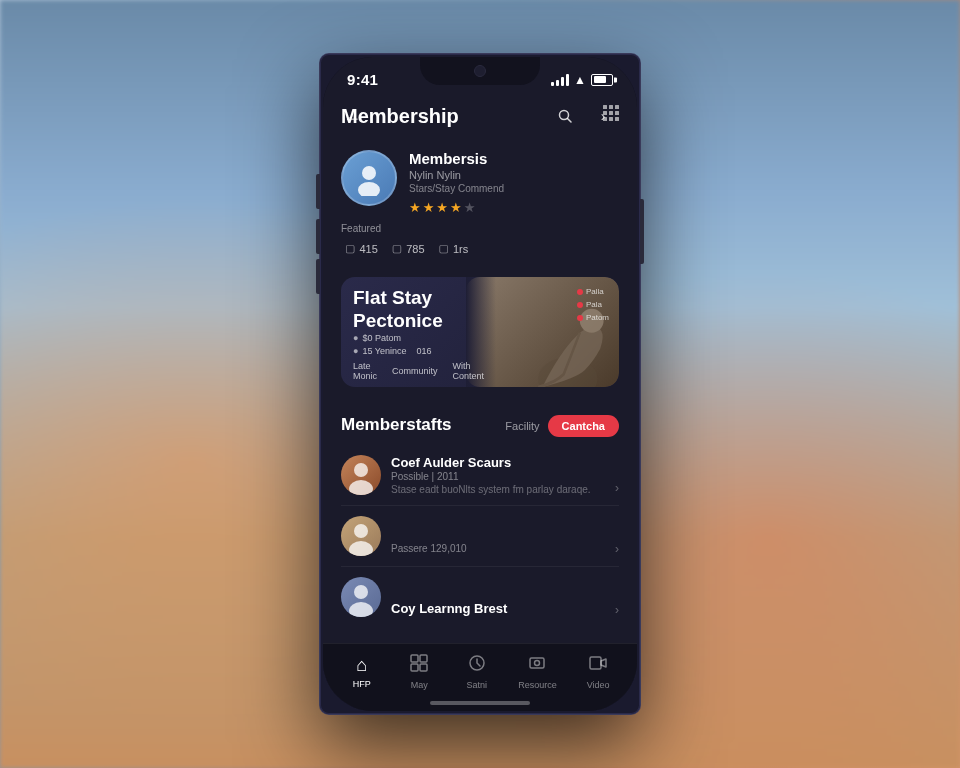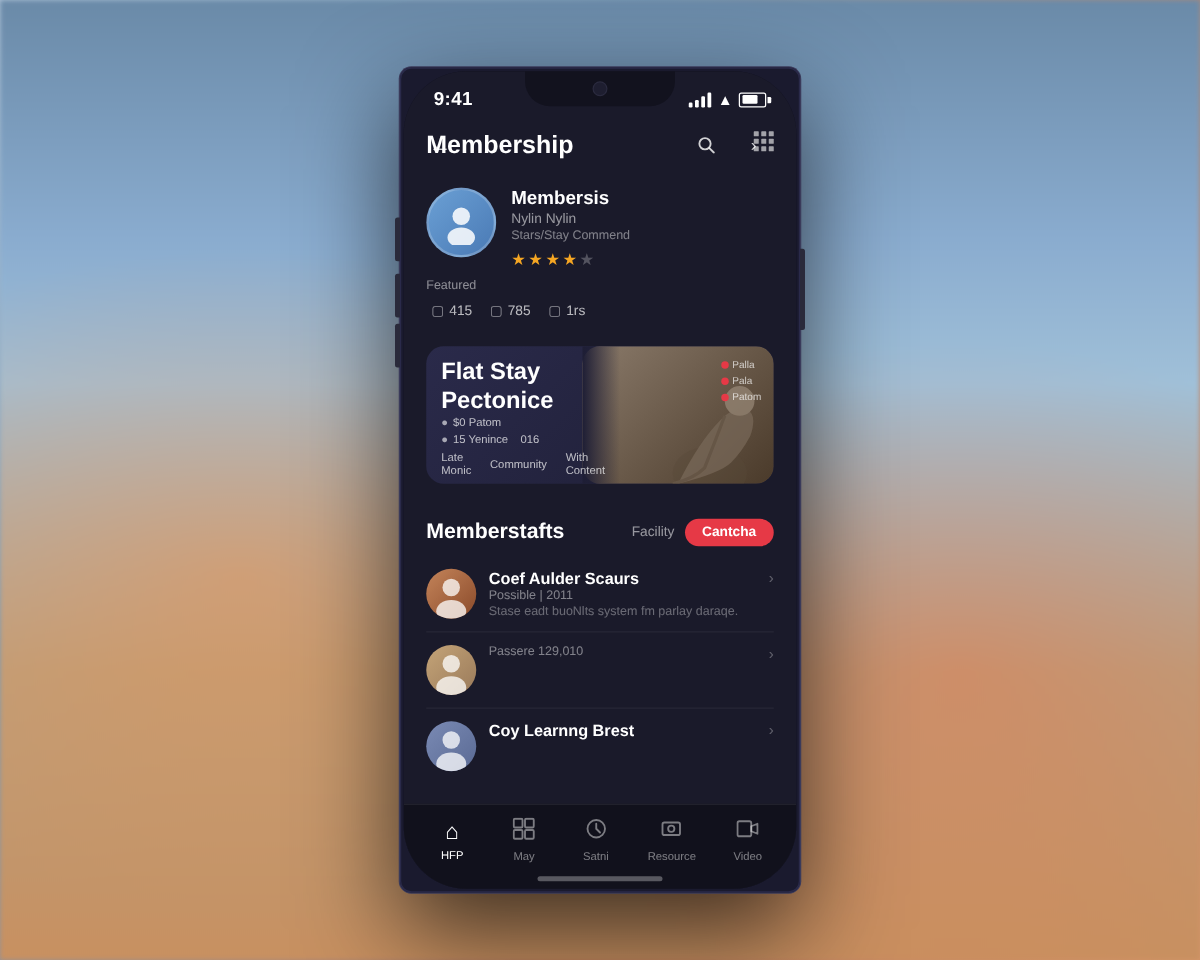--- a/index.html
+++ b/index.html
@@ -494,21 +494,21 @@
     
     .community-list {
       padding: 0 18px;
       display: flex;
       flex-direction: column;
       gap: 0;
     }
 
     .community-item {
       display: flex;
-      align-items: flex-start;
+      align-items: flex-end;
       gap: 10px;
       padding: 10px 0;
       border-bottom: 1px solid rgba(255,255,255,0.06);
       cursor: pointer;
       position: relative;
     }
 
     .community-item:last-child {
       border-bottom: none;
     }

